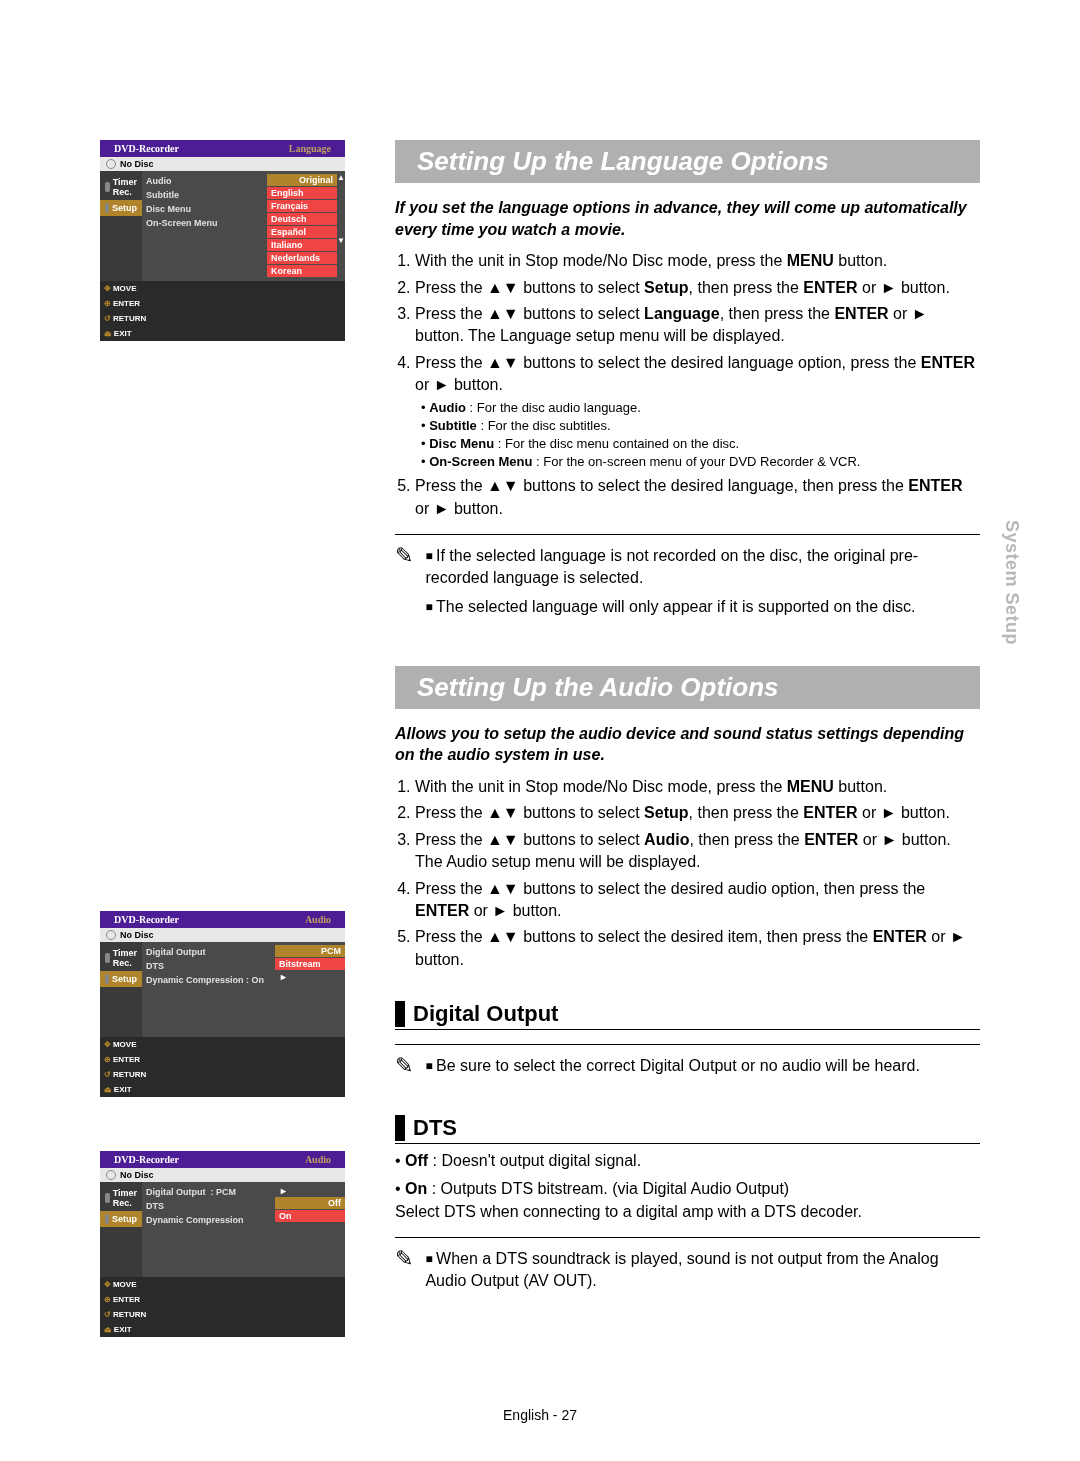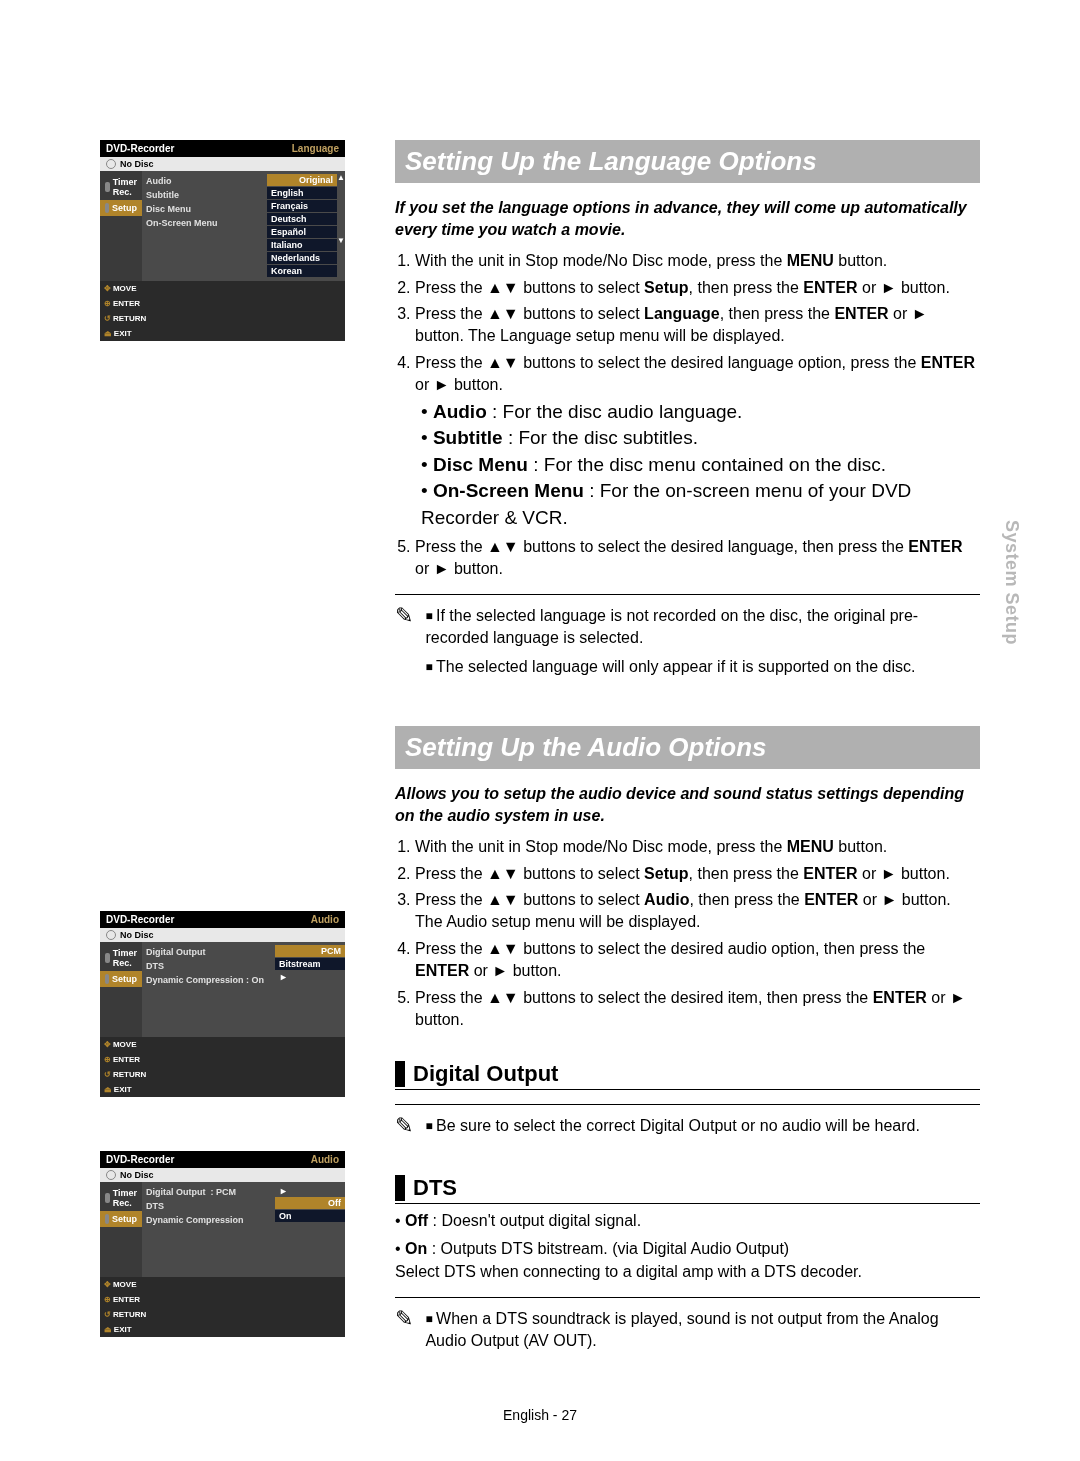--- a/index.html
+++ b/index.html
@@ -36,41 +36,41 @@
   .right-col {
     flex: 1;
   }
   h2.section-bar {
     background: #b0b0b0;
     color: #fff;
     font-size: 26px;
     font-style: italic;
     font-weight: bold;
     margin: 0 0 14px 0;
-    padding: 6px 10px;
+    padding: 6px 22px;
   }
   .intro {
     font-style: italic;
     font-weight: bold;
     font-size: 16px;
     margin: 0 0 10px 0;
     line-height: 1.35;
   }
   ol.steps {
     margin: 0 0 10px 0;
     padding-left: 20px;
     font-size: 16px;
     line-height: 1.4;
   }
   ol.steps > li { margin-bottom: 4px; }
   ul.sub {
     list-style: none;
     padding-left: 6px;
     margin: 2px 0 2px 0;
-    font-size: 19px;
+    font-size: 13px;
   }
   ul.sub li::before { content: "• "; }
   .note-box {
     border-top: 1px solid #000;
     margin-top: 14px;
     padding-top: 10px;
     display: flex;
     gap: 12px;
     font-size: 16px;
   }
@@ -112,27 +112,28 @@
 
   
   .osd {
     background: #4a4a4a;
     color: #fff;
     font-size: 10px;
     width: 245px;
     margin-bottom: 30px;
   }
   .osd .titlebar {
-    background: #000000;
+    background: #4c1d95;
     display: flex;
     justify-content: space-between;
-    padding: 3px 6px;
+    padding: 3px 14px;
     font-weight: bold;
     color: #bfa060;
     font-size: 10px;
+    font-family: Liberation Serif, serif;
   }
   .osd .titlebar .ttl { color: #fff; }
   .osd .nodisc {
     background: #e8e8e8;
     color: #000;
     padding: 2px 6px;
     font-weight: bold;
     font-size: 9px;
     display: flex;
     gap: 4px;
@@ -169,21 +170,21 @@
   .osd .menu-col {
     flex: 1;
     padding: 3px 4px;
   }
   .osd .menu-col .mrow { padding: 2px 0; font-size: 9px; font-weight: bold; color: #e0e0e0; }
   .osd .opt-col {
     width: 70px;
     padding: 3px 0;
   }
   .osd .opt-col .opt {
-    background: #0f172a;
+    background: #ef4444;
     color: #fff;
     font-size: 9px;
     padding: 1px 4px;
     margin-bottom: 1px;
     font-weight: bold;
   }
   .osd .opt-col .opt.sel { background: #b0842a; text-align: right; }
   .osd .opt-col .optplain {
     font-size: 9px;
     padding: 1px 4px;

